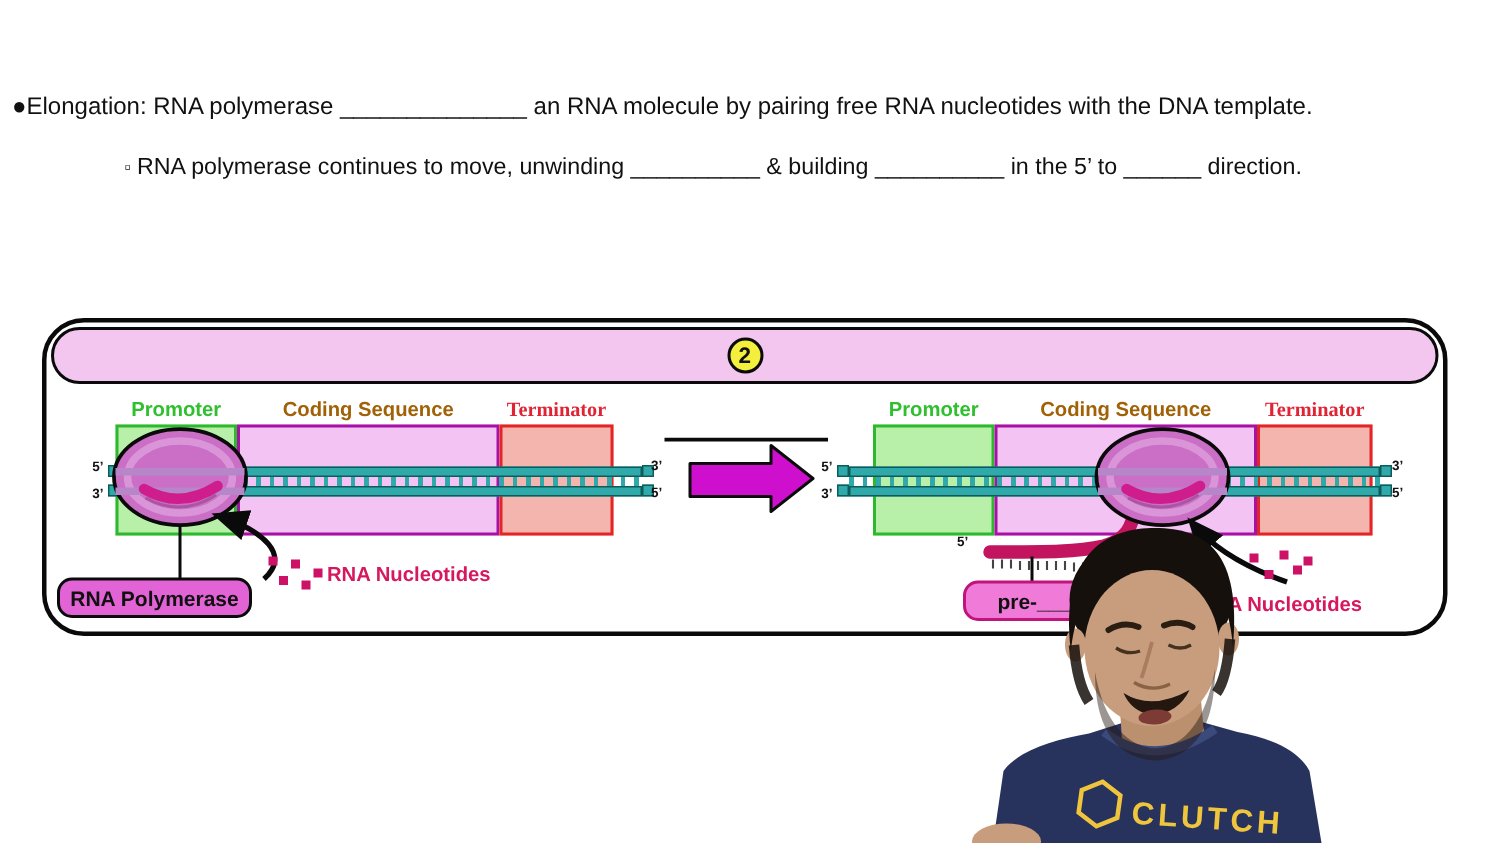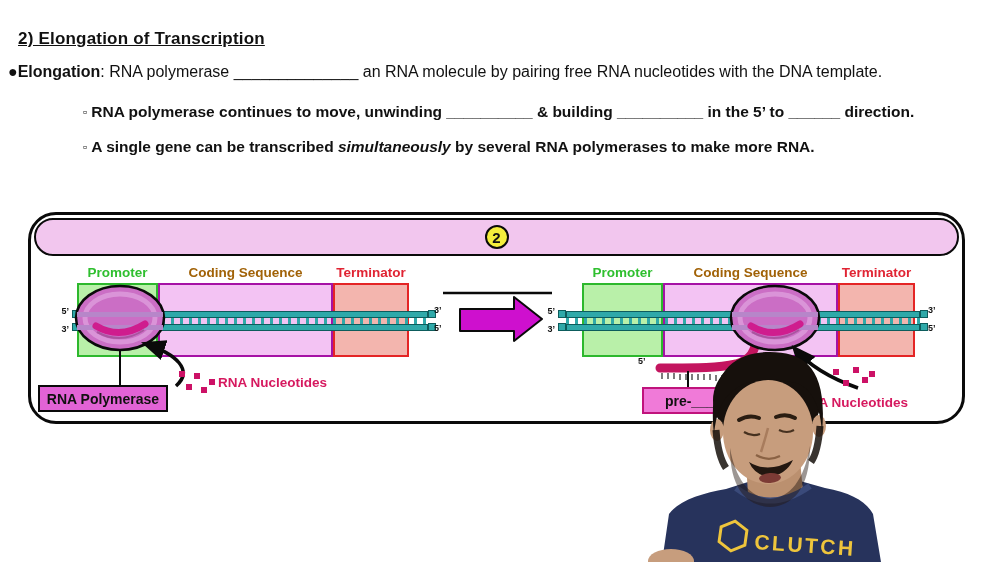--- a/index.html
+++ b/index.html
@@ -2,72 +2,70 @@
 <html><head>
 <meta charset="utf-8">
 <style>
   html,body{margin:0;padding:0;background:#e8e8e8;}
   .stage{position:relative;width:1000px;height:562px;background:#ffffff;overflow:hidden;
          font-family:"Liberation Sans",sans-serif;color:#111;}
   
   .notes-title{position:absolute;left:18px;top:29px;font-size:17px;font-weight:bold;
                text-decoration:underline;letter-spacing:.2px;}
   .bullet-line{position:absolute;left:8px;top:63px;font-size:16px;white-space:nowrap;}
-  .bullet-line b{font-weight:bold;}
-  .sub-line{position:absolute;font-size:15.5px;white-space:nowrap;font-weight:bold;}
+  .bullet-line b{font-weight:normal;}
+  .sub-line{position:absolute;font-size:15.5px;white-space:nowrap;}
   .sub1{left:83px;top:103px;}
   .sub2{left:83px;top:138px;}
   .sq{font-size:12px;vertical-align:1px;margin-right:4px;}
   
   .fig-frame{position:absolute;left:28px;top:212px;width:937px;height:212px;background:#fff;
              border:3px solid #0a0a0a;border-radius:28px;box-sizing:border-box;}
   .fig-banner{position:absolute;left:34px;top:218px;width:925px;height:38px;background:#f2c6ee;
               border:2.5px solid #0a0a0a;border-radius:19px;box-sizing:border-box;
               display:flex;align-items:center;justify-content:center;gap:9px;}
   .step-circle{width:24px;height:24px;border-radius:50%;background:#f4ee3c;border:2px solid #0a0a0a;
                box-sizing:border-box;display:flex;align-items:center;justify-content:center;
                font-size:15px;font-weight:bold;}
   .banner-text{font-size:19px;font-weight:bold;}
   
   .region-label{position:absolute;top:265px;font-size:13.5px;font-weight:bold;text-align:center;}
-  .lab-green{color:#2fbf2f;} .lab-mag{color:#a16207;} .lab-red{color:#e02433;}
+  .lab-green{color:#2fbf2f;} .lab-mag{color:#a16207;} .lab-red{color:#e02433;font-family:Liberation Serif, serif;}
   .region-box{position:absolute;top:283px;height:74px;box-sizing:border-box;}
   .box-prom{background:#b9f0a9;border:2.5px solid #2db82d;}
   .box-cod {background:#f3c3f3;border:2.5px solid #a512a5;}
   .box-term{background:#f3b5ae;border:2.5px solid #e42525;}
   
   .rail{position:absolute;height:7px;background:#2fa9a9;border:1px solid #0d5c5c;box-sizing:border-box;}
   .rungs{position:absolute;height:6px;
          background:repeating-linear-gradient(90deg,#2fa9a9 0 3px,rgba(0,0,0,0) 3px 9px);}
   .endsq{position:absolute;width:8px;height:8px;background:#2fa9a9;border:1px solid #0d5c5c;
          box-sizing:border-box;}
   .prime{position:absolute;width:12px;font-size:9px;font-weight:bold;color:#111;text-align:right;}
   .prime-l{text-align:right;} .prime-r{text-align:left;}
   
-  .callout{position:absolute;box-sizing:border-box;border-radius:0;display:flex;
+  .callout{position:absolute;box-sizing:border-box;border-radius:10px;display:flex;
            align-items:center;justify-content:center;font-size:14px;font-weight:bold;z-index:4;}
   .polym-box{left:38px;top:385px;width:130px;height:27px;background:#e263d6;border:2px solid #0a0a0a;}
   .prerna-box{left:642px;top:387px;width:126px;height:27px;background:#f07ad8;border:2px solid #c0137c;}
   .nuc-label{position:absolute;font-size:13.5px;font-weight:bold;color:#d6195f;z-index:3;white-space:nowrap;}
   .strand5{position:absolute;left:638px;top:356px;font-size:9px;font-weight:bold;z-index:3;}
   .overlay{position:absolute;left:0;top:0;z-index:3;pointer-events:none;}
   .person-layer{position:absolute;left:0;top:0;z-index:10;pointer-events:none;}
 </style>
 </head>
 <body>
 
 <div class="stage">
 
-  <div class="notes-title">2) Elongation of Transcription</div>
 
   <div class="bullet-line"><span>●</span><b>Elongation</b><span>: RNA polymerase ______________ an RNA molecule by pairing free RNA nucleotides with the DNA template.</span></div>
 
   <div class="sub-line sub1"><span class="sq">▫</span><span>RNA polymerase continues to move, unwinding __________ &amp; building __________ in the 5’ to ______ direction.</span></div>
 
-  <div class="sub-line sub2"><span class="sq">▫</span><span>A single gene can be transcribed </span><i>simultaneously</i><span> by several RNA polymerases to make more RNA.</span></div>
 
   <div class="fig-frame"></div>
   <div class="fig-banner">
     <span class="step-circle">2</span>
   </div>
 
   <div class="region-label lab-green" style="left:77px;width:81px;">Promoter</div>
   <div class="region-label lab-mag" style="left:158px;width:175px;">Coding Sequence</div>
   <div class="region-label lab-red" style="left:333px;width:76px;">Terminator</div>
   <div class="region-box box-prom" style="left:77px;width:81px;"></div>

